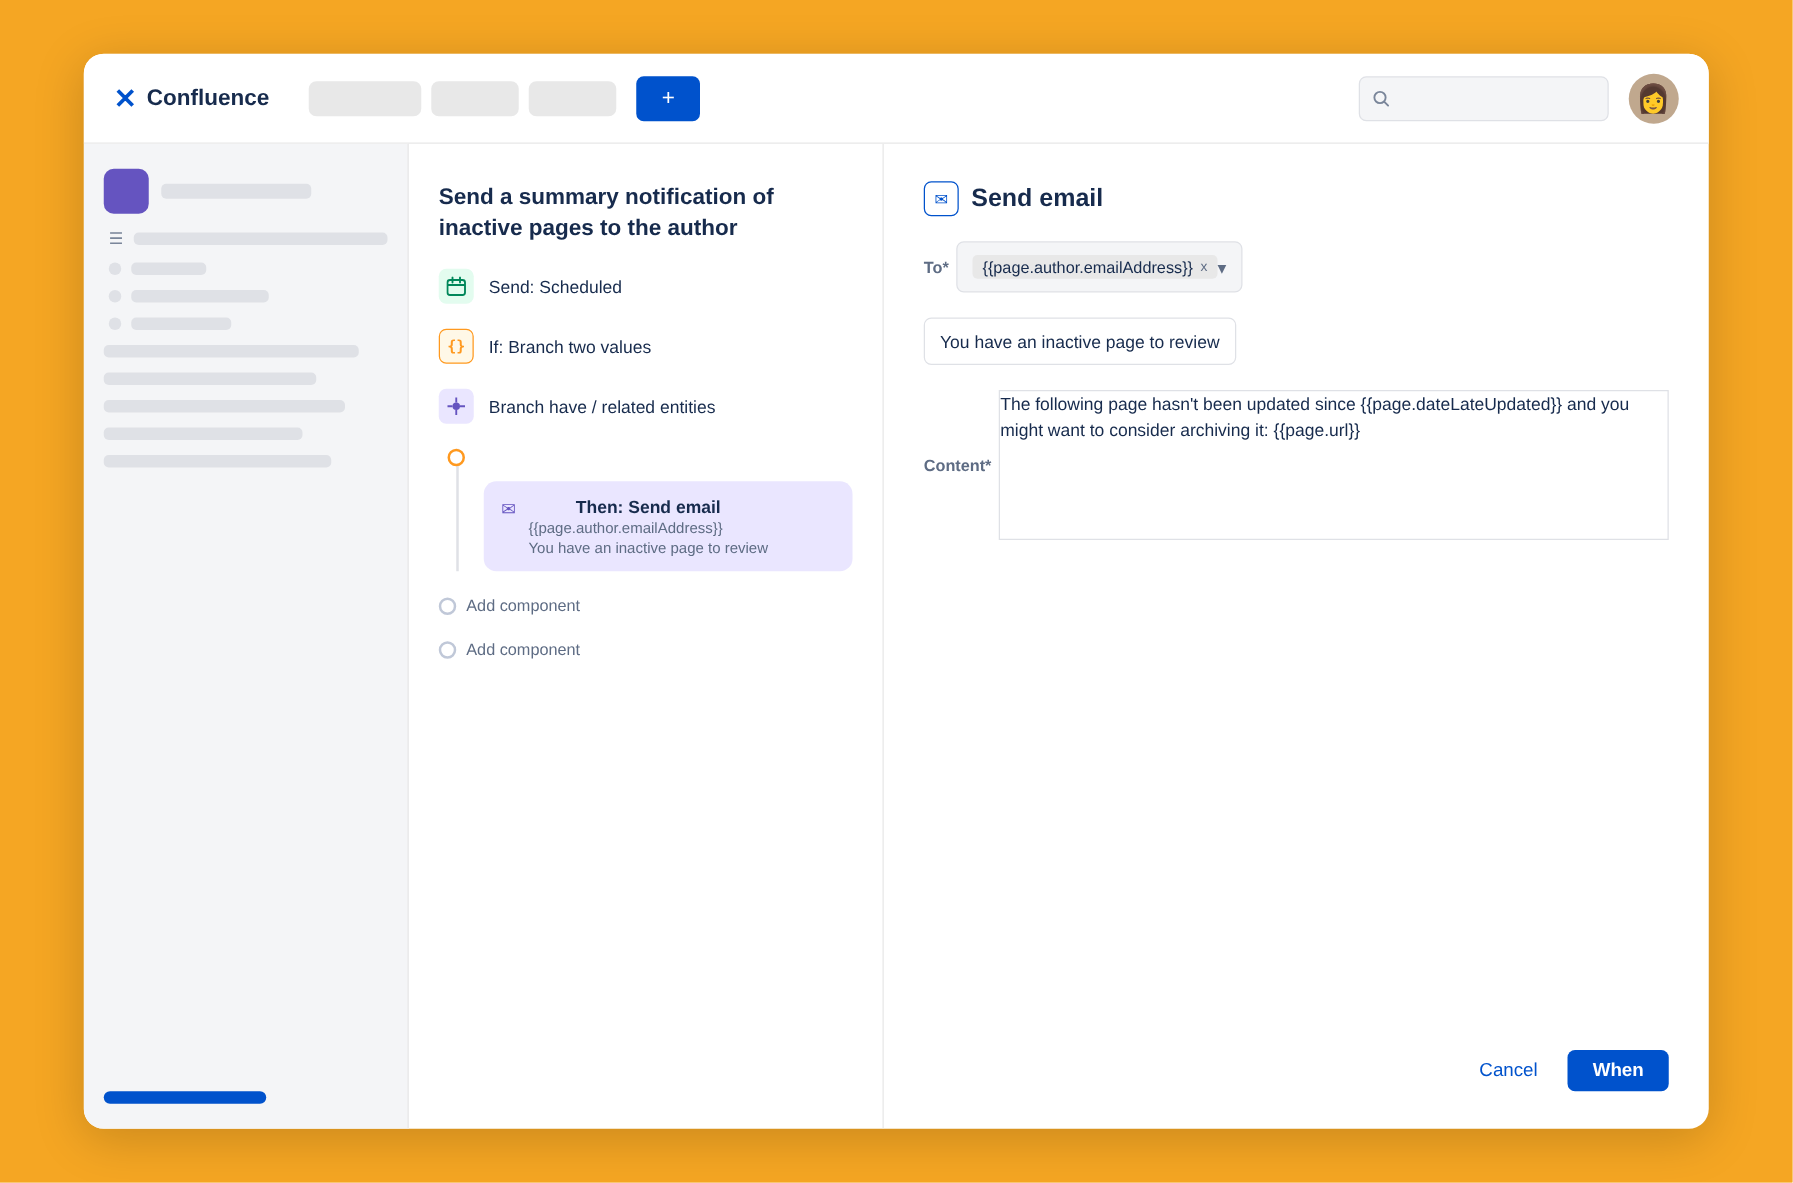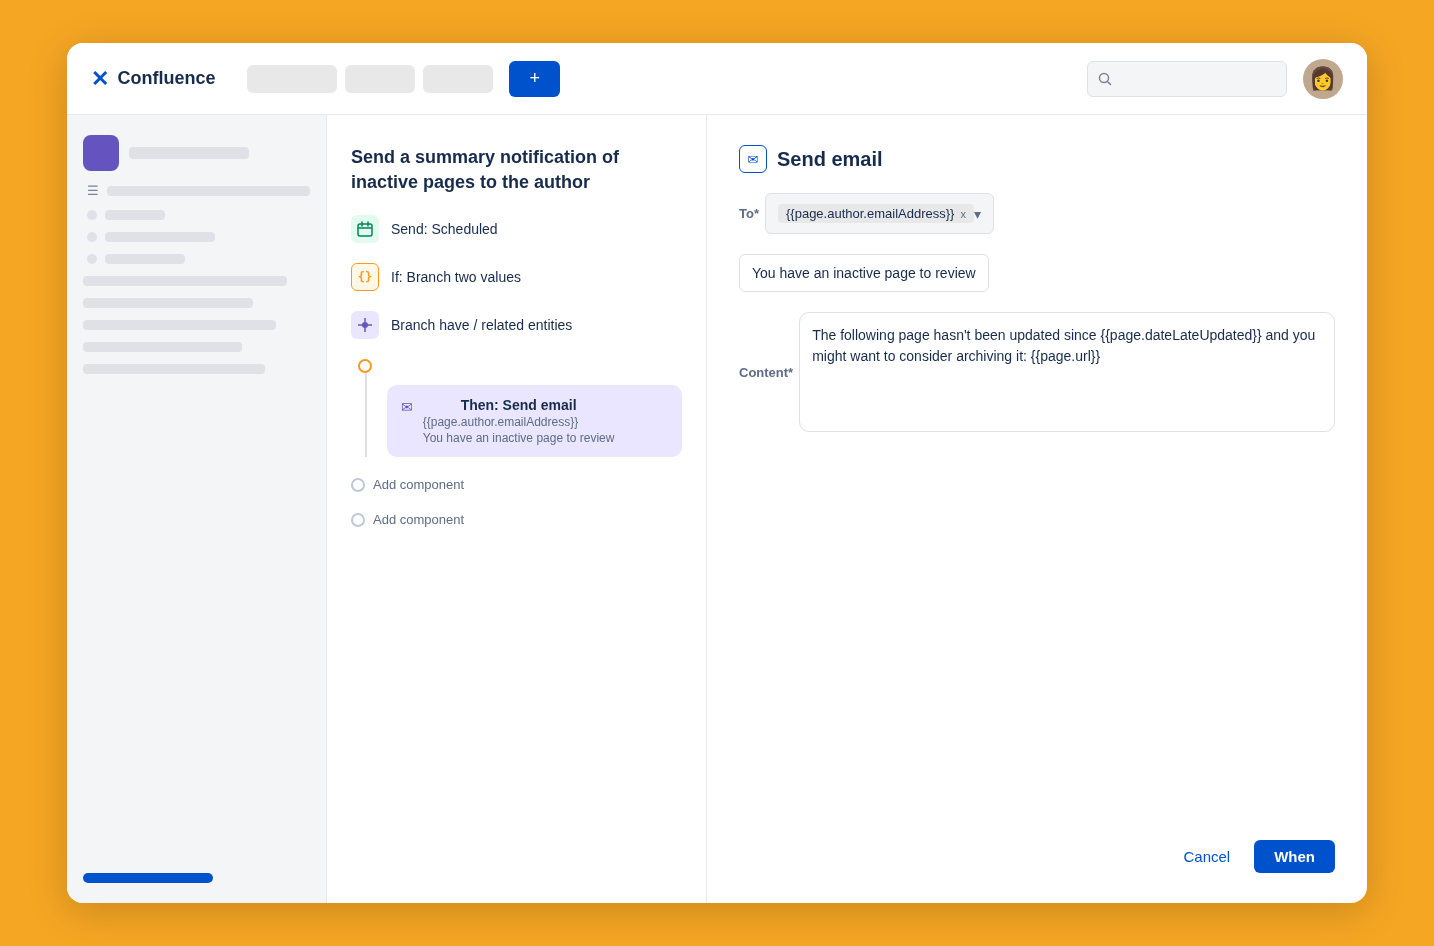--- a/index.html
+++ b/index.html
@@ -330,23 +330,22 @@
     .field-input {
       border: 1px solid #dfe1e6;
       border-radius: 6px;
       background: #fff;
       padding: 10px 12px;
       font-size: 14px;
       color: #172B4D;
     }
     .field-textarea {
       border: 1px solid #dfe1e6;
-      border-radius: 10px;
+      border-radius: 0;
       background: #fff;
-      padding: 12px;
       font-size: 14px;
       color: #172B4D;
       min-height: 120px;
       resize: none;
       line-height: 1.5;
     }
     .panel-actions {
       display: flex;
       justify-content: flex-end;
       gap: 12px;

